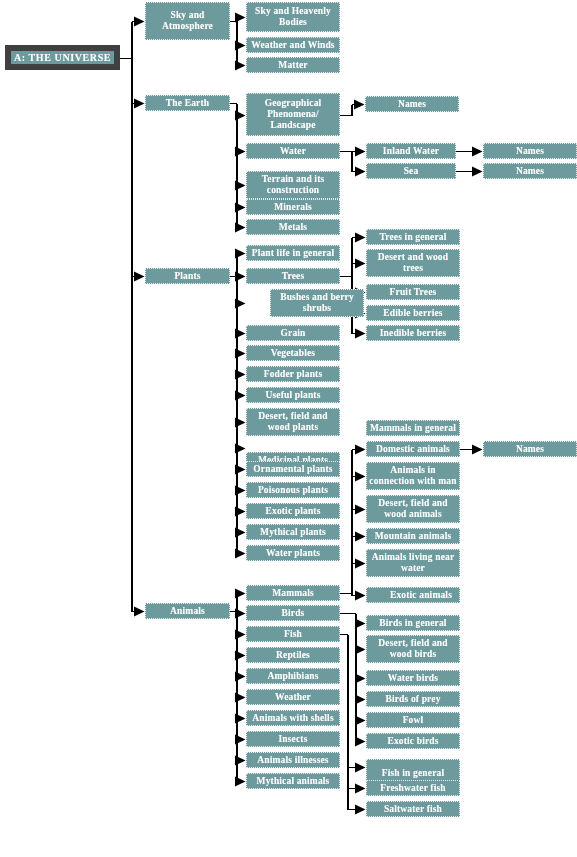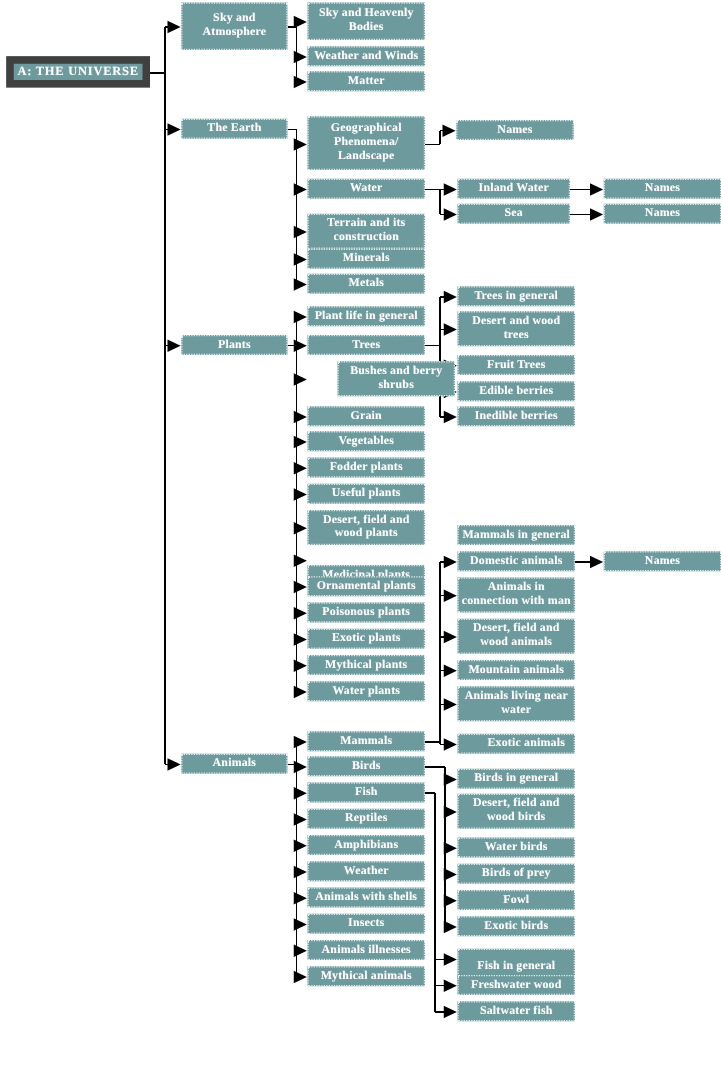--- a/index.html
+++ b/index.html
@@ -383,21 +383,21 @@
       <div class="node " style="left: 366px; top: 733px; width: 94px; height: 16px;">
         <span class="txt">Exotic birds</span>
       </div>
       <div class="node " style="left: 246px; top: 626px; width: 94px; height: 16px;">
         <span class="txt">Fish</span>
       </div>
       <div class="node " style="left: 366px; top: 759px; width: 94px; height: 28px;">
         <span class="txt">Fish in general</span>
       </div>
       <div class="node " style="left: 366px; top: 780px; width: 94px; height: 16px;">
-        <span class="txt">Freshwater wood</span>
+        <span class="txt">Freshwater fish</span>
       </div>
       <div class="node " style="left: 366px; top: 801px; width: 94px; height: 16px;">
         <span class="txt">Saltwater fish</span>
       </div>
       <div class="node " style="left: 246px; top: 647px; width: 94px; height: 16px;">
         <span class="txt">Reptiles</span>
       </div>
       <div class="node " style="left: 246px; top: 668px; width: 94px; height: 16px;">
         <span class="txt">Amphibians</span>
       </div>

